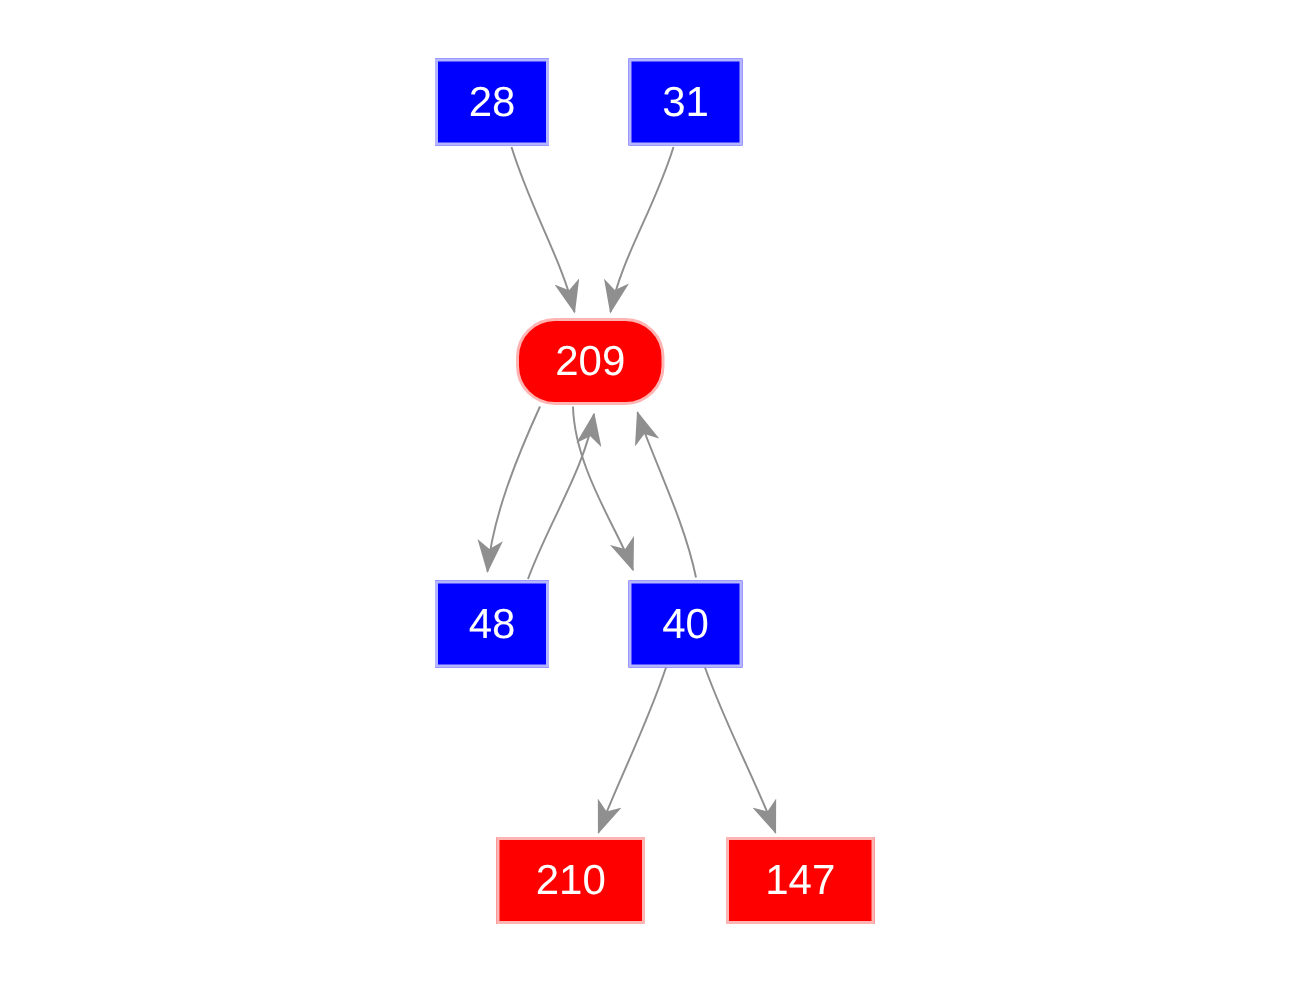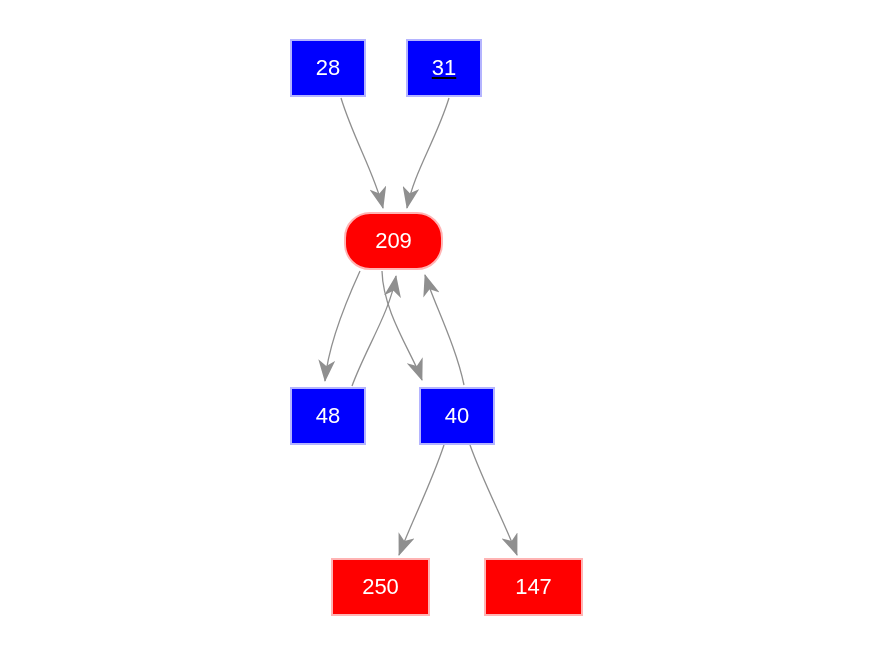--- a/index.html
+++ b/index.html
@@ -29,21 +29,21 @@
     position: absolute;
     box-sizing: border-box;
     display: flex;
     align-items: center;
     justify-content: center;
     border-style: solid;
     border-width: 2px;
     cursor: pointer;
   }
   .node .node-label {
-    font-size: 22px;
+    font-size: 28px;
     line-height: 1;
     user-select: none;
   }
 </style>
 </head>
 <body>
 
 <div class="canvas">
   <svg class="edges-layer" id="edges-svg" width="875" height="656" viewBox="0 0 875 656">
     <defs>
@@ -59,32 +59,32 @@
         <path d="M382,271 C383,312 412,353 422,380" class="edge" stroke="#8f8f8f" marker-end="url(#arrow-dart)"></path>
         <path d="M464,385 C456,346 434,303 425,275" class="edge" stroke="#8f8f8f" marker-end="url(#arrow-dart)"></path>
         <path d="M444,445 C431,484 412,521 399,555" class="edge" stroke="#8f8f8f" marker-end="url(#arrow-dart)"></path>
         <path d="M470,445 C484,484 504,521 517,555" class="edge" stroke="#8f8f8f" marker-end="url(#arrow-dart)"></path>
       </g>
   </svg>
   <div id="nodes-layer">
       <div class="node" style="left: 290px; top: 39px; width: 76px; height: 58px; background: rgb(0, 0, 255); border-color: rgb(180, 180, 255);">
         <span class="node-label" style="color: rgb(255, 255, 255);">28</span>
       </div>
-      <div class="node" style="left: 406px; top: 39px; width: 76px; height: 58px; background: rgb(0, 0, 255); border-color: rgb(180, 180, 255); text-decoration: underline;">
+      <div class="node" style="left: 419px; top: 39px; width: 76px; height: 58px; background: rgb(0, 0, 255); border-color: rgb(180, 180, 255);">
         <span class="node-label" style="color: rgb(255, 255, 255);">31</span>
       </div>
       <div class="node" style="left: 344px; top: 212px; width: 99px; height: 58px; background: rgb(255, 0, 0); border-color: rgb(255, 180, 180); border-radius: 26px;">
         <span class="node-label" style="color: rgb(255, 255, 255);">209</span>
       </div>
       <div class="node" style="left: 290px; top: 387px; width: 76px; height: 58px; background: rgb(0, 0, 255); border-color: rgb(180, 180, 255);">
         <span class="node-label" style="color: rgb(255, 255, 255);">48</span>
       </div>
       <div class="node" style="left: 419px; top: 387px; width: 76px; height: 58px; background: rgb(0, 0, 255); border-color: rgb(180, 180, 255);">
         <span class="node-label" style="color: rgb(255, 255, 255);">40</span>
       </div>
       <div class="node" style="left: 331px; top: 558px; width: 99px; height: 58px; background: rgb(255, 0, 0); border-color: rgb(255, 180, 180);">
-        <span class="node-label" style="color: rgb(255, 255, 255);">250</span>
+        <span class="node-label" style="color: rgb(255, 255, 255);">210</span>
       </div>
       <div class="node" style="left: 484px; top: 558px; width: 99px; height: 58px; background: rgb(255, 0, 0); border-color: rgb(255, 180, 180);">
         <span class="node-label" style="color: rgb(255, 255, 255);">147</span>
       </div>
     </div>
 </div>
 
 </body></html>

